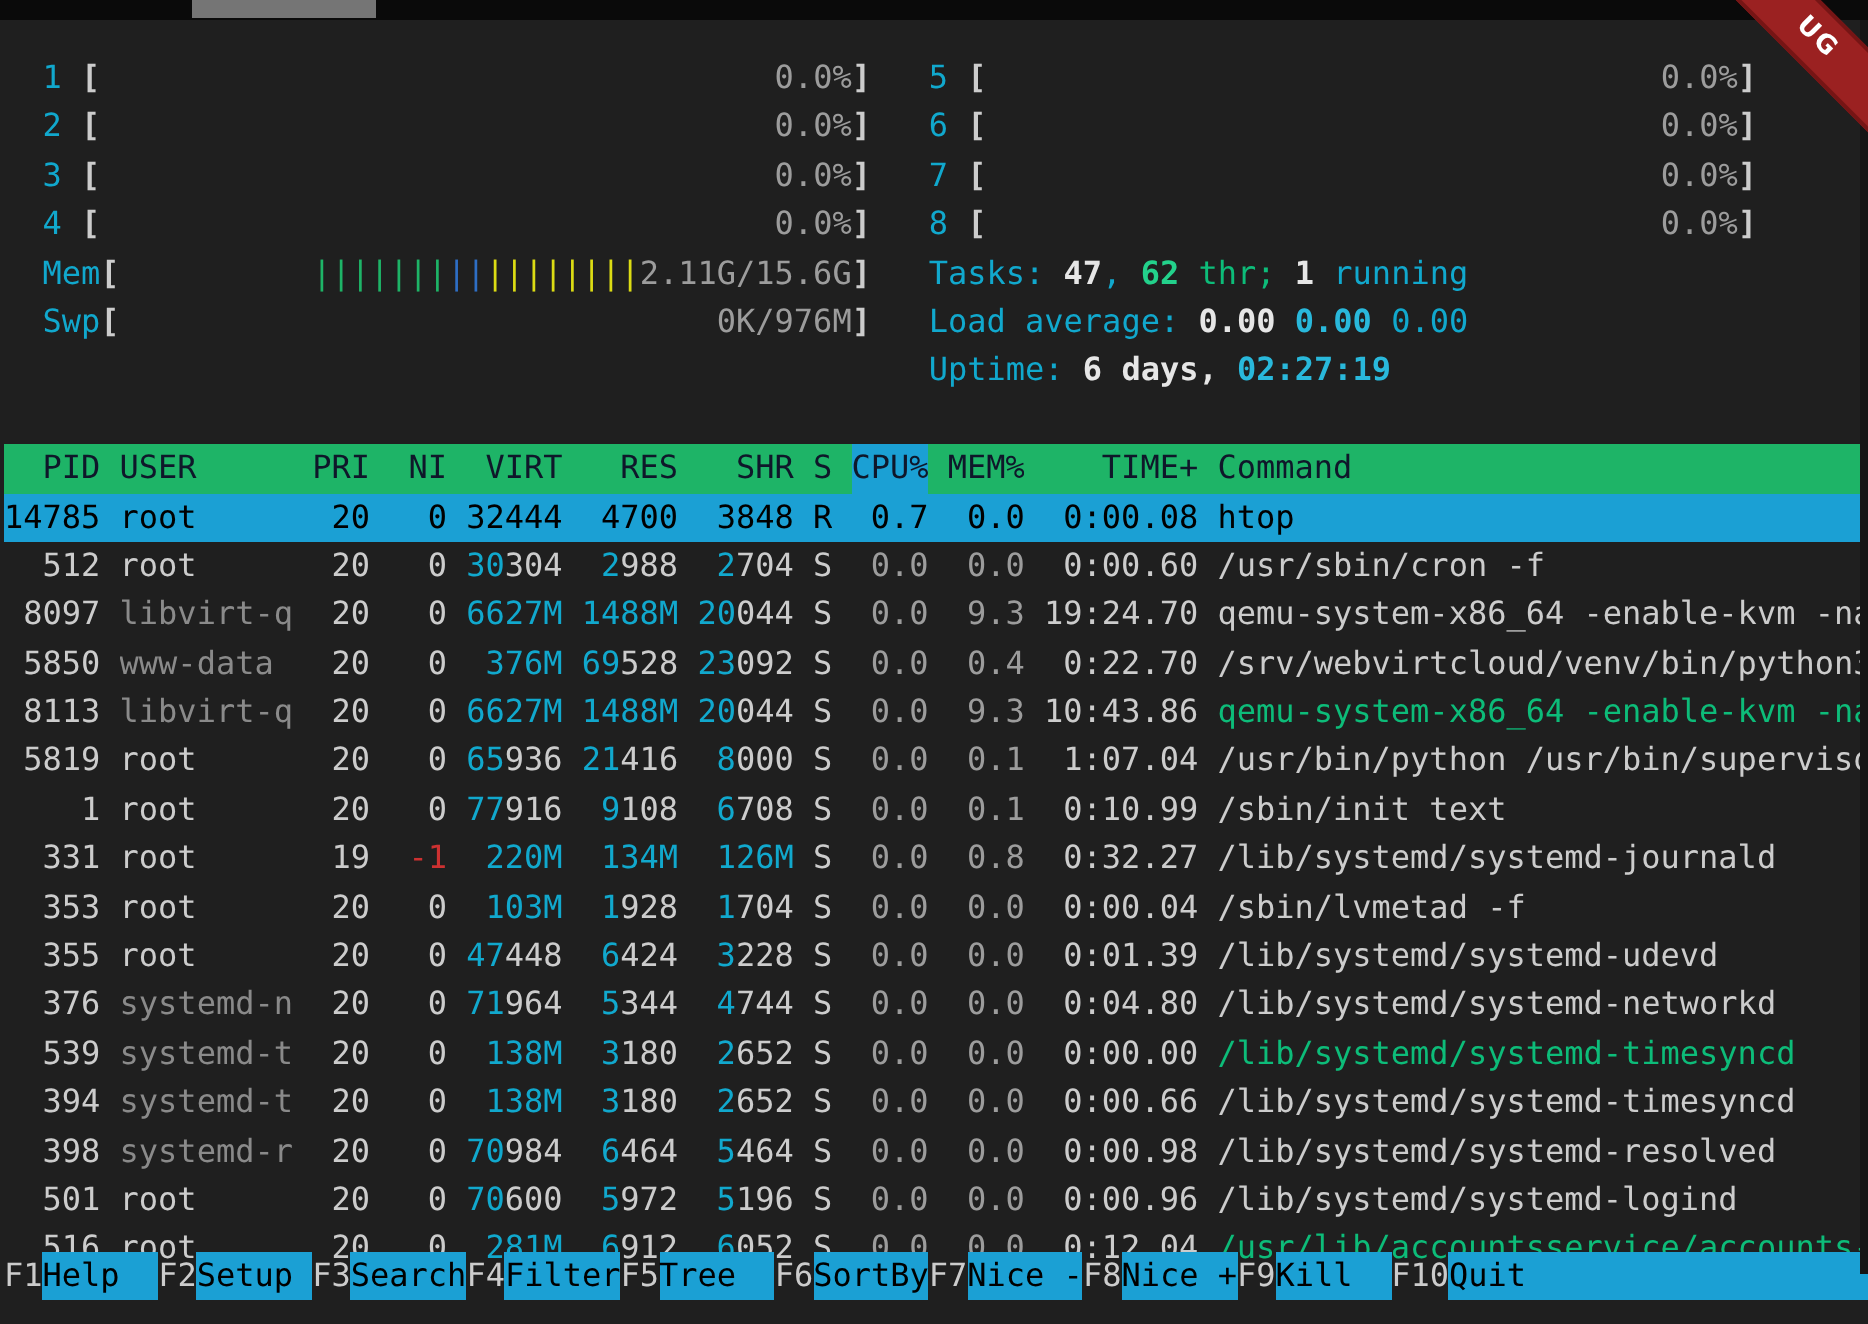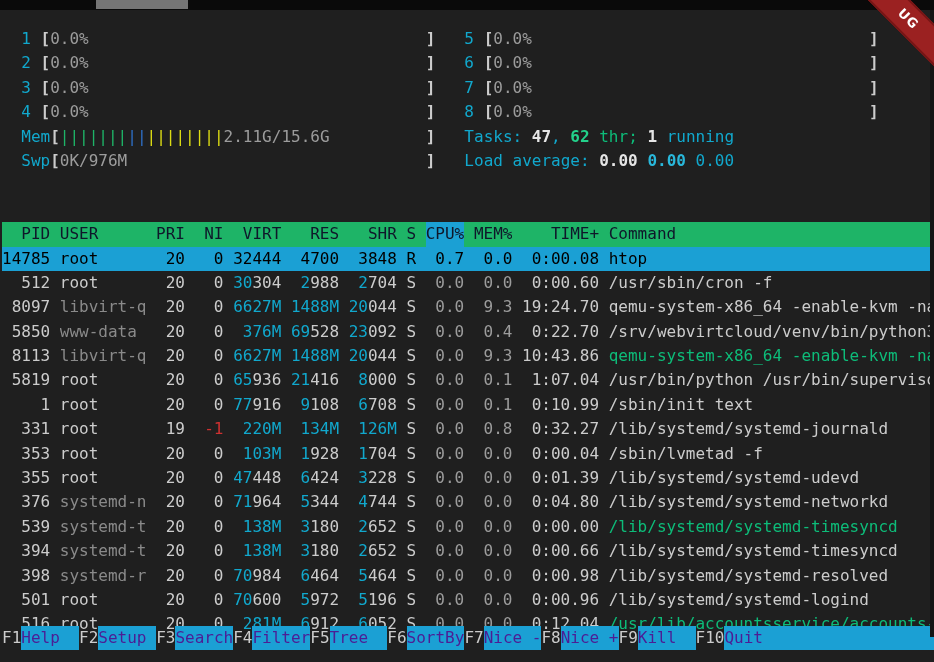--- a/index.html
+++ b/index.html
@@ -32,21 +32,21 @@
   .line{display:flex;white-space:pre;height:24.4px}
   .col-l{width:45ch;display:flex}
   .col-gap{width:3ch}
   .col-r{flex:1;display:flex;min-width:0;overflow:hidden}
 
   .meter{display:flex;overflow:hidden}
   .meter.l{width:45ch}
   .meter.r{width:43ch}
   .m-label{color:var(--cyan);white-space:pre}
   .m-open,.m-close{color:var(--fg);font-weight:bold}
-  .m-body{flex:1;display:flex;justify-content:flex-start;overflow:hidden}
+  .m-body{flex:1;display:flex;justify-content:flex-end;overflow:hidden}
   .m-val{color:var(--gray)}
 
   .cy{color:var(--cyan)} .cyb{color:var(--cyan-br);font-weight:bold}
   .gr{color:var(--green)} .grb{color:var(--green-br);font-weight:bold}
   .bw{color:var(--white-b);font-weight:bold}
 
   .prow{display:flex;white-space:pre;height:24.4px;overflow:hidden}
   .cell{flex:none;overflow:hidden}
   .cell.ml{margin-left:1ch}
   .ar{text-align:right}
@@ -62,21 +62,21 @@
   .hdr{background:var(--hdr-bg);color:#000}
   .hdr .cell{color:#0f172a}
   .hdr .c-cpu{background:var(--sel-bg)}
   .sel{background:var(--sel-bg)}
   .sel .cell,.sel .cell span{color:#000 !important}
 
   .fbar{position:absolute;left:2px;right:0;bottom:12px;height:24.4px;display:flex;white-space:pre;overflow:hidden}
   .fitem{display:flex}
   .fitem.fill{flex:1}
   .fkey{color:var(--fg)}
-  .flabel{background:var(--sel-bg);color:#4c1d95}
+  .flabel{background:var(--sel-bg);color:#000000}
   .fitem.fill .flabel{flex:1}
 </style>
 </head>
 <body>
 
 <div class="scrollstrip">
   <div class="scrollthumb"></div>
 </div>
 
 <div class="ribbon">
@@ -84,21 +84,21 @@
 </div>
 
 <div class="term">
   <div id="meters">
       <div class="line"><div class="col-l"><div class="meter l"><span class="m-label">  1 </span><span class="m-open">[</span><span class="m-body"><span class="m-fill"></span><span class="m-val">0.0%</span></span><span class="m-close">]</span></div></div><div class="col-gap"></div><div class="col-r"><div class="meter r"><span class="m-label">5 </span><span class="m-open">[</span><span class="m-body"><span class="m-fill"></span><span class="m-val">0.0%</span></span><span class="m-close">]</span></div></div></div>
       <div class="line"><div class="col-l"><div class="meter l"><span class="m-label">  2 </span><span class="m-open">[</span><span class="m-body"><span class="m-fill"></span><span class="m-val">0.0%</span></span><span class="m-close">]</span></div></div><div class="col-gap"></div><div class="col-r"><div class="meter r"><span class="m-label">6 </span><span class="m-open">[</span><span class="m-body"><span class="m-fill"></span><span class="m-val">0.0%</span></span><span class="m-close">]</span></div></div></div>
       <div class="line"><div class="col-l"><div class="meter l"><span class="m-label">  3 </span><span class="m-open">[</span><span class="m-body"><span class="m-fill"></span><span class="m-val">0.0%</span></span><span class="m-close">]</span></div></div><div class="col-gap"></div><div class="col-r"><div class="meter r"><span class="m-label">7 </span><span class="m-open">[</span><span class="m-body"><span class="m-fill"></span><span class="m-val">0.0%</span></span><span class="m-close">]</span></div></div></div>
       <div class="line"><div class="col-l"><div class="meter l"><span class="m-label">  4 </span><span class="m-open">[</span><span class="m-body"><span class="m-fill"></span><span class="m-val">0.0%</span></span><span class="m-close">]</span></div></div><div class="col-gap"></div><div class="col-r"><div class="meter r"><span class="m-label">8 </span><span class="m-open">[</span><span class="m-body"><span class="m-fill"></span><span class="m-val">0.0%</span></span><span class="m-close">]</span></div></div></div>
       <div class="line"><div class="col-l"><div class="meter l"><span class="m-label">  Mem</span><span class="m-open">[</span><span class="m-body"><span class="m-fill"><span style="color: rgb(30, 180, 103);">|||||||</span><span style="color: rgb(46, 110, 196);">||</span><span style="color: rgb(220, 220, 20);">||||||||</span></span><span class="m-val">2.11G/15.6G</span></span><span class="m-close">]</span></div></div><div class="col-gap"></div><div class="col-r"><div style="display: flex;"><span class="cy">Tasks: </span><span class="bw">47</span><span class="cy">, </span><span class="grb">62</span><span class="gr"> thr; </span><span class="bw">1</span><span class="cy"> running</span></div></div></div>
       <div class="line"><div class="col-l"><div class="meter l"><span class="m-label">  Swp</span><span class="m-open">[</span><span class="m-body"><span class="m-fill"></span><span class="m-val">0K/976M</span></span><span class="m-close">]</span></div></div><div class="col-gap"></div><div class="col-r"><div style="display: flex;"><span class="cy">Load average: </span><span class="bw">0.00</span><span> </span><span class="cyb">0.00</span><span> </span><span class="cy">0.00</span></div></div></div>
-      <div class="line"><div class="col-l"></div><div class="col-gap"></div></div>
+      <div class="line"><div class="col-l"></div><div class="col-gap"></div><div class="col-r"><div style="display: flex;"><span class="cy">Uptime: </span><span class="bw">6 days, </span><span class="cyb">02:27:19</span></div></div></div>
       <div class="line"><div class="col-l"></div><div class="col-gap"></div><div class="col-r"></div></div>
     </div>
   <div class="prow hdr" id="header-row"><span class="cell c-pid ar">PID</span><span class="cell c-user ml ">USER</span><span class="cell c-pri ml ar">PRI</span><span class="cell c-ni ml ar">NI</span><span class="cell c-virt ml ar">VIRT</span><span class="cell c-res ml ar">RES</span><span class="cell c-shr ml ar">SHR</span><span class="cell c-s ml ">S</span><span class="cell c-cpu ml ar">CPU%</span><span class="cell c-mem ml ar">MEM%</span><span class="cell c-time ml ar">TIME+</span><span class="cell c-cmd ml ">Command</span></div>
   <div id="rows">
       <div class="prow sel"><span class="cell c-pid ar">14785</span><span class="cell c-user ml ">root</span><span class="cell c-pri ml ar">20</span><span class="cell c-ni ml ar">0</span><span class="cell c-virt ml ar">32444</span><span class="cell c-res ml ar">4700</span><span class="cell c-shr ml ar">3848</span><span class="cell c-s ml ">R</span><span class="cell c-cpu ml ar">0.7</span><span class="cell c-mem ml ar">0.0</span><span class="cell c-time ml ar">0:00.08</span><span class="cell c-cmd ml ">htop</span></div>
       <div class="prow"><span class="cell c-pid ar">512</span><span class="cell c-user ml ">root</span><span class="cell c-pri ml ar">20</span><span class="cell c-ni ml ar">0</span><span class="cell c-virt ml ar"><span class="hi">30</span>304</span><span class="cell c-res ml ar"><span class="hi">2</span>988</span><span class="cell c-shr ml ar"><span class="hi">2</span>704</span><span class="cell c-s ml ">S</span><span class="cell c-cpu ml ar">0.0</span><span class="cell c-mem ml ar">0.0</span><span class="cell c-time ml ar">0:00.60</span><span class="cell c-cmd ml ">/usr/sbin/cron -f</span></div>
       <div class="prow"><span class="cell c-pid ar">8097</span><span class="cell c-user ml udim">libvirt-q</span><span class="cell c-pri ml ar">20</span><span class="cell c-ni ml ar">0</span><span class="cell c-virt ml ar"><span class="hi">6627M</span></span><span class="cell c-res ml ar"><span class="hi">1488M</span></span><span class="cell c-shr ml ar"><span class="hi">20</span>044</span><span class="cell c-s ml ">S</span><span class="cell c-cpu ml ar">0.0</span><span class="cell c-mem ml ar">9.3</span><span class="cell c-time ml ar">19:24.70</span><span class="cell c-cmd ml ">qemu-system-x86_64 -enable-kvm -na</span></div>
       <div class="prow"><span class="cell c-pid ar">5850</span><span class="cell c-user ml udim">www-data</span><span class="cell c-pri ml ar">20</span><span class="cell c-ni ml ar">0</span><span class="cell c-virt ml ar"><span class="hi">376M</span></span><span class="cell c-res ml ar"><span class="hi">69</span>528</span><span class="cell c-shr ml ar"><span class="hi">23</span>092</span><span class="cell c-s ml ">S</span><span class="cell c-cpu ml ar">0.0</span><span class="cell c-mem ml ar">0.4</span><span class="cell c-time ml ar">0:22.70</span><span class="cell c-cmd ml ">/srv/webvirtcloud/venv/bin/python3</span></div>
       <div class="prow"><span class="cell c-pid ar">8113</span><span class="cell c-user ml udim">libvirt-q</span><span class="cell c-pri ml ar">20</span><span class="cell c-ni ml ar">0</span><span class="cell c-virt ml ar"><span class="hi">6627M</span></span><span class="cell c-res ml ar"><span class="hi">1488M</span></span><span class="cell c-shr ml ar"><span class="hi">20</span>044</span><span class="cell c-s ml ">S</span><span class="cell c-cpu ml ar">0.0</span><span class="cell c-mem ml ar">9.3</span><span class="cell c-time ml ar">10:43.86</span><span class="cell c-cmd ml cmdgreen">qemu-system-x86_64 -enable-kvm -na</span></div>
       <div class="prow"><span class="cell c-pid ar">5819</span><span class="cell c-user ml ">root</span><span class="cell c-pri ml ar">20</span><span class="cell c-ni ml ar">0</span><span class="cell c-virt ml ar"><span class="hi">65</span>936</span><span class="cell c-res ml ar"><span class="hi">21</span>416</span><span class="cell c-shr ml ar"><span class="hi">8</span>000</span><span class="cell c-s ml ">S</span><span class="cell c-cpu ml ar">0.0</span><span class="cell c-mem ml ar">0.1</span><span class="cell c-time ml ar">1:07.04</span><span class="cell c-cmd ml ">/usr/bin/python /usr/bin/superviso</span></div>

